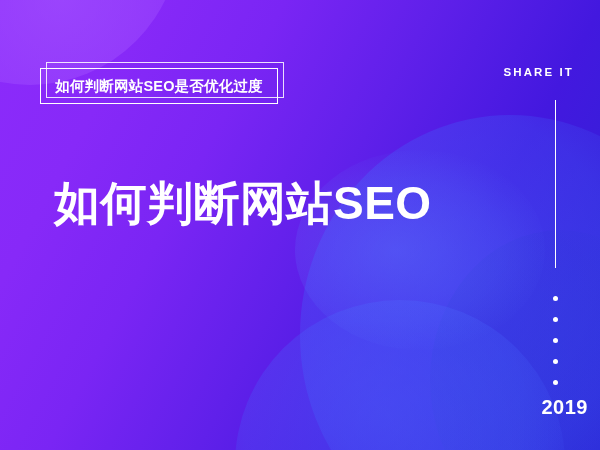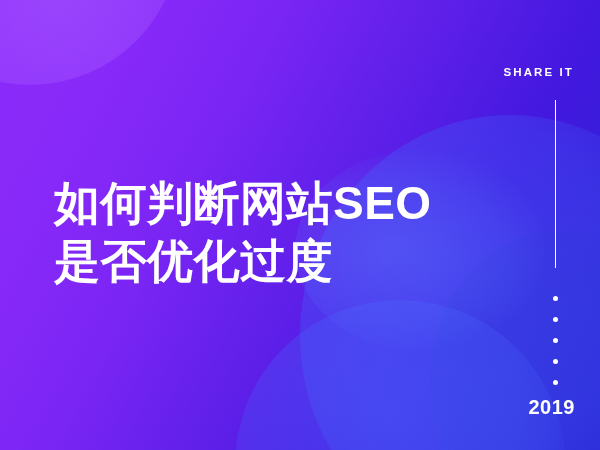--- a/index.html
+++ b/index.html
@@ -165,44 +165,49 @@
   }
   .rail-dot {
     width: 5px;
     height: 5px;
     border-radius: 50%;
     background: #ffffff;
     margin-bottom: 16px;
   }
   #year-label {
     position: absolute;
-    right: 25px;
+    right: 12px;
     top: 396px;
     color: #ffffff;
     font-size: 20px;
     font-weight: bold;
     letter-spacing: 0.5px;
     white-space: nowrap;
   }
 </style>
 </head>
 <body>
 
 <div id="poster">
 
   <div class="blob" id="blob-topleft"></div>
   <div class="blob" id="blob-center"></div>
   <div class="blob" id="blob-right-edge"></div>
   <div class="blob" id="blob-bottom"></div>
   <div class="blob" id="blob-seo-glow"></div>
 
+  <div id="badge-wrap">
+    <div id="badge-frame-back"></div>
+    <div id="badge-frame-front">
+      <span id="badge-text">如何判断网站SEO是否优化过度</span>
+    </div>
+  </div>
 
   <div id="main-title">
     <div class="title-line">如何判断网站SEO</div>
-    <div class="title-line">是否优化过度</div>
   </div>
 
   <div id="share-label">SHARE IT</div>
 
   <div id="vertical-line"></div>
 
   <div id="dot-column">
     <div class="rail-dot"></div>
     <div class="rail-dot"></div>
     <div class="rail-dot"></div>

